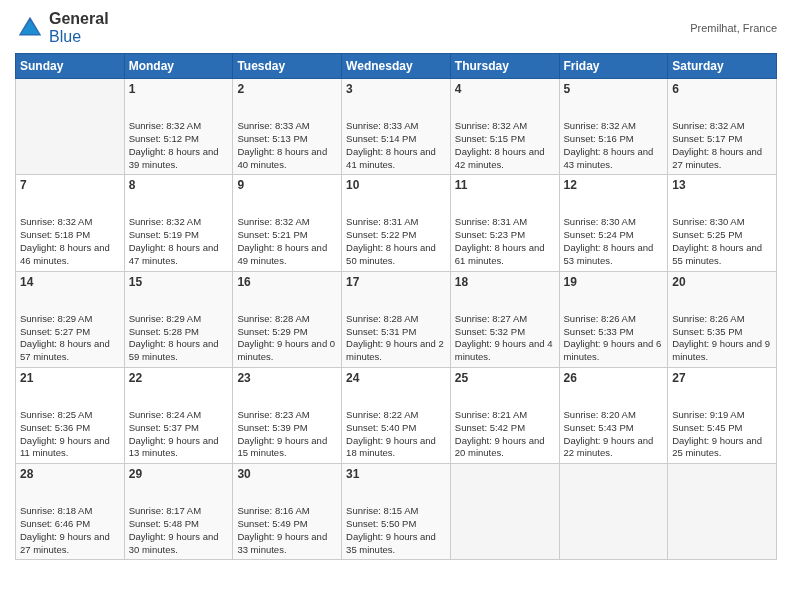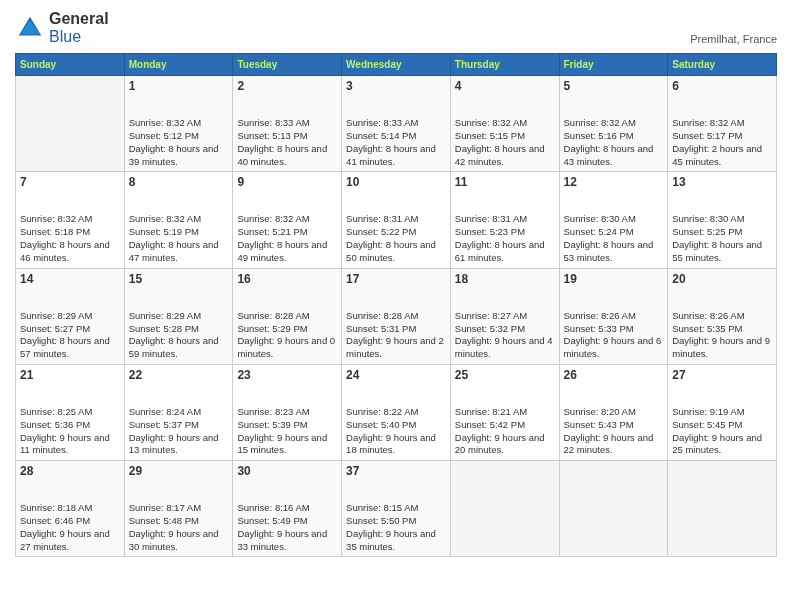--- a/index.html
+++ b/index.html
@@ -11,21 +11,21 @@
       overflow: hidden;
     }
     .page {
       width: 792px;
       height: 612px;
       padding: 10px 15px;
     }
     .header {
       display: flex;
       justify-content: space-between;
-      align-items: flex-end;
+      align-items: center;
       margin-bottom: 8px;
     }
     .logo {
       display: flex;
       align-items: center;
       gap: 4px;
     }
     .logo-text {
       display: flex;
       flex-direction: column;
@@ -57,22 +57,22 @@
       font-size: 11px;
       color: #555;
     }
     .calendar {
       width: 100%;
       border-collapse: collapse;
       border: 1px solid #ccc;
     }
     .calendar th {
       background: #2a6db5;
-      color: #bef264;
-      font-size: 10px;
+      color: #ffffff;
+      font-size: 12px;
       font-weight: bold;
       padding: 5px 4px;
       border: 1px solid #1e5a9a;
       text-align: left;
     }
     .calendar td {
       vertical-align: top;
       border: 1px solid #ccc;
       padding: 3px 4px;
       width: calc(100% / 7);
@@ -175,21 +175,21 @@
             <span>Sunrise: 8:32 AM</span><br>
             <span>Sunset: 5:16 PM</span><br>
             <span>Daylight: 8 hours and 43 minutes.</span>
           </div>
         </td>
           <td>
           <span class="day-number">6</span>
           <div class="day-info">
             <span>Sunrise: 8:32 AM</span><br>
             <span>Sunset: 5:17 PM</span><br>
-            <span>Daylight: 2 hours and 45 minutes.</span>
+            <span>Daylight: 8 hours and 27 minutes.</span>
           </div>
         </td>
         </tr>
         <tr>
           <td>
           <span class="day-number">7</span>
           <div class="day-info">
             <span>Sunrise: 8:32 AM</span><br>
             <span>Sunset: 5:18 PM</span><br>
             <span>Daylight: 8 hours and 46 minutes.</span>
@@ -379,21 +379,21 @@
         </td>
           <td>
           <span class="day-number">30</span>
           <div class="day-info">
             <span>Sunrise: 8:16 AM</span><br>
             <span>Sunset: 5:49 PM</span><br>
             <span>Daylight: 9 hours and 33 minutes.</span>
           </div>
         </td>
           <td>
-          <span class="day-number">37</span>
+          <span class="day-number">31</span>
           <div class="day-info">
             <span>Sunrise: 8:15 AM</span><br>
             <span>Sunset: 5:50 PM</span><br>
             <span>Daylight: 9 hours and 35 minutes.</span>
           </div>
         </td>
           <td class="empty-cell"></td>
           <td class="empty-cell"></td>
           <td class="empty-cell"></td>
         </tr>

